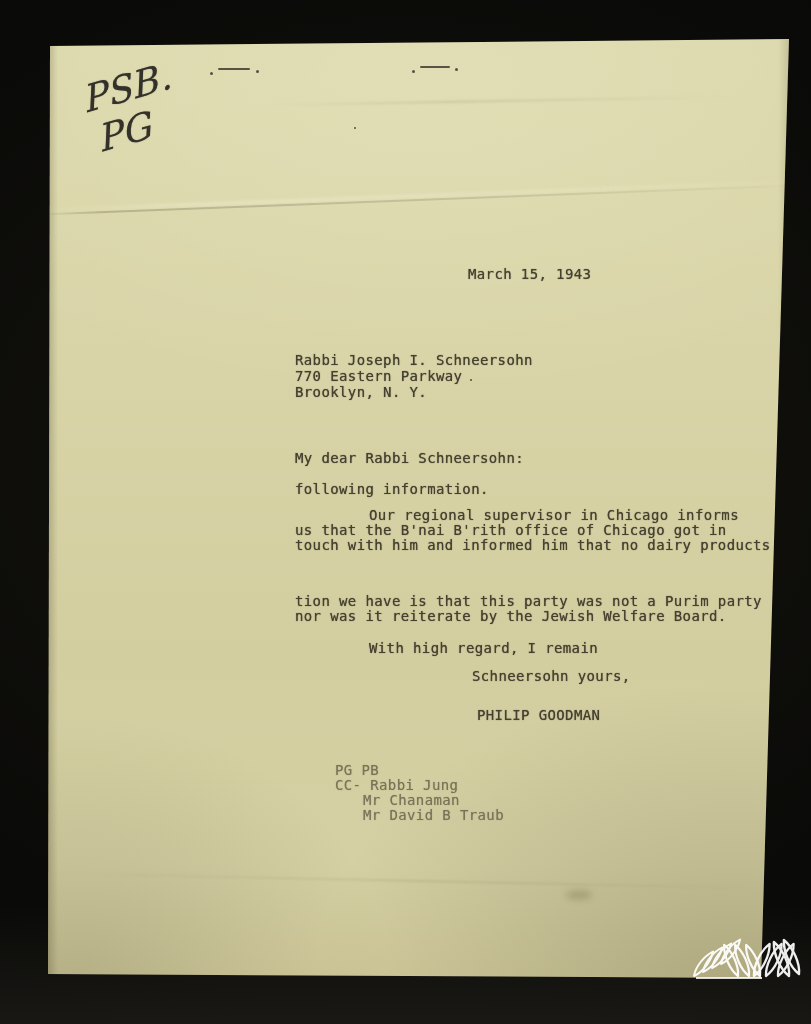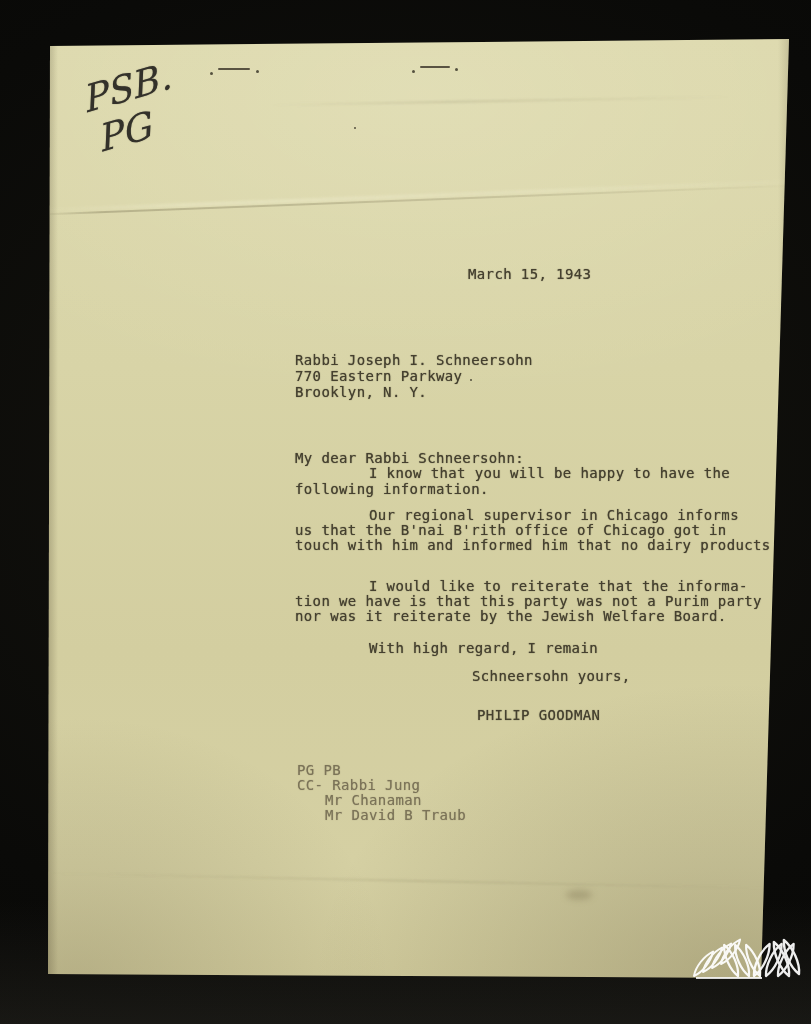--- a/index.html
+++ b/index.html
@@ -41,21 +41,21 @@
     position:absolute; font-family:"DejaVu Serif", serif; font-style:italic;
     color:#33312a; text-shadow:0 0 1px rgba(51,49,42,.6);
   }
   .hand.h1 { left:84px; top:66px; font-size:37px; transform:rotate(-16deg) skewX(-8deg); }
   .hand.h2 { left:100px; top:110px; font-size:37px; transform:rotate(-16deg) skewX(-8deg); }
   
   .tw {
     position:absolute; font-size:14px; letter-spacing:.38px; white-space:pre;
     color:#45402f; text-shadow:0 0 1px rgba(66,62,46,.85);
   }
-  .tw.faint { color:#7b7358; text-shadow:0 0 1px rgba(123,115,88,.7); filter:blur(.3px); }
+  .tw.faint { color:#7b7358; text-shadow:0 0 1px rgba(123,115,88,.7); filter:blur(.3px);margin-left:38px; }
   
   .watermark { position:absolute; left:676px; top:916px; width:135px; color:#fff; opacity:.93; }
   .wm-logo { position:absolute; left:10px; top:2px; }
   .wm-line { position:absolute; left:20px; top:61px; width:66px; height:2px; background:rgba(255,255,255,.9); }
   .wm-text { position:absolute; left:18px; top:66px; font-family:"Liberation Sans", sans-serif;
     font-size:21px; font-weight:400; letter-spacing:.5px; color:#fff;margin-top:44px; }
 </style>
 </head>
 <body>
 
@@ -82,28 +82,26 @@
   <div class="hand h2">PG</div>
 
   <div class="tw" style="left:468px; top:266px;">March 15, 1943</div>
 
   <div class="tw" style="left:295px; top:352px;">Rabbi Joseph I. Schneersohn</div>
   <div class="tw" style="left:295px; top:368px;">770 Eastern Parkway</div>
   <div class="tw" style="left:295px; top:384px;">Brooklyn, N. Y.</div>
 
   <div class="tw" style="left:295px; top:426px;margin-top:24px;">My dear Rabbi Schneersohn:</div>
 
-  <div class="tw" style="left:369px; top:465px;">I know that you will be happy to have the</div>
   <div class="tw" style="left:295px; top:481px;">following information.</div>
 
   <div class="tw" style="left:369px; top:507px;">Our regional supervisor in Chicago informs</div>
   <div class="tw" style="left:295px; top:522px;">us that the B'nai B'rith office of Chicago got in</div>
   <div class="tw" style="left:295px; top:537px;">touch with him and informed him that no dairy products</div>
 
-  <div class="tw" style="left:369px; top:578px;">I would like to reiterate that the informa-</div>
   <div class="tw" style="left:295px; top:593px;">tion we have is that this party was not a Purim party</div>
   <div class="tw" style="left:295px; top:608px;">nor was it reiterate by the Jewish Welfare Board.</div>
 
   <div class="tw" style="left:369px; top:640px;">With high regard, I remain</div>
   <div class="tw" style="left:472px; top:668px;">Schneersohn yours,</div>
   <div class="tw" style="left:477px; top:707px;">PHILIP GOODMAN</div>
 
   <div class="tw faint" style="left:297px; top:762px;">PG PB</div>
   <div class="tw faint" style="left:297px; top:777px;">CC- Rabbi Jung</div>
   <div class="tw faint" style="left:325px; top:792px;">Mr Chanaman</div>

